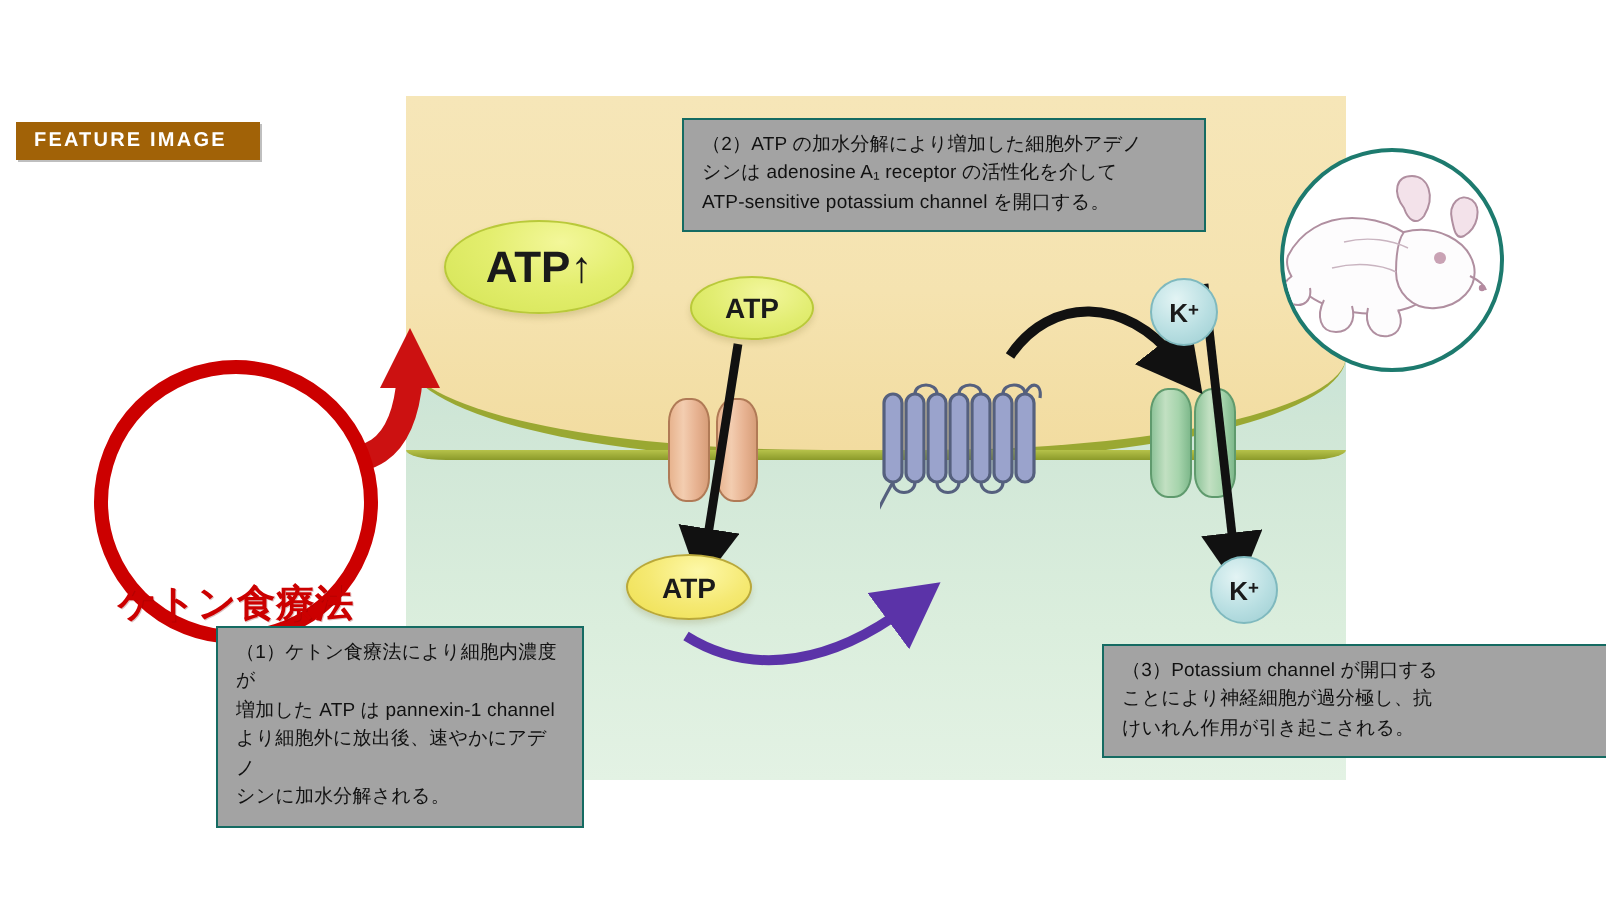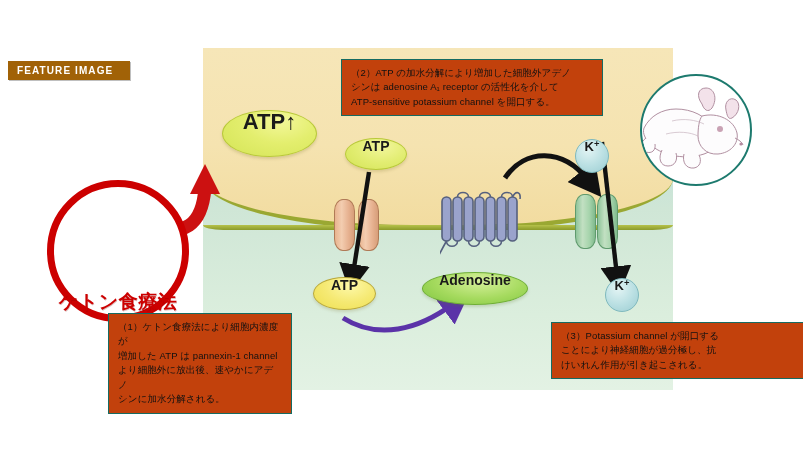--- a/index.html
+++ b/index.html
@@ -56,21 +56,21 @@
   .cell-body::after{
     content:"";
     position:absolute; left:0; right:0; bottom:-5px; height:5px;
     background: linear-gradient(to bottom, #b6c24a, #8b9a2a);
     border-radius: 0 0 210px 210px / 0 0 52px 52px;
   }
 
   
   .bubble {
     position: absolute;
-    display: flex; justify-content: center;
+    display: flex; align-items: center; justify-content: center;
     border-radius: 50%;
     font-weight: bold;
     color: #1a1a1a;
     text-align: center;
     line-height: 1;
   }
   .bubble-atp-up {
     left: 19px; top: 22px; width: 95px; height: 47px;
     background: radial-gradient(ellipse at 62% 22%, #f3f79a 0%, #e3ee6e 45%, #d4e455 100%);
     border: 1.5px solid #b9c93a;
@@ -173,21 +173,21 @@
     border: 2px solid #1d7a6e;
     border-radius: 50%;
     background: #ffffff;
     overflow: hidden;
     z-index: 7;
   }
 
   
   .note {
     position: absolute;
-    background: #c2410c;
+    background: #a3a3a3;
     border: 1.4px solid #156b62;
     z-index: 8;
     padding: 6px 8px 6px 9px;
     color: #111111;
     font-size: 9.5px;
     line-height: 1.52;
     letter-spacing: 0.1px;
   }
   .note p { margin: 0; white-space: pre-line; }
   .note-2 { left: 341px; top: 59px;  width: 262px; }
@@ -262,23 +262,20 @@
   <div class="bubble bubble-atp-up">
     <span>ATP</span>
       <span>↑</span>
   </div>
   <div class="bubble bubble-atp-mid">
     <span>ATP</span>
   </div>
   <div class="bubble bubble-atp-low">
     <span>ATP</span>
   </div>
-  <div class="bubble bubble-adenosine">
-    <span>Adenosine</span>
-  </div>
   <div class="bubble bubble-k-up">
     <span>K</span>
       <span class="sup">+</span>
   </div>
   <div class="bubble bubble-k-low">
     <span>K</span>
       <span class="sup">+</span>
   </div>
 </div>
 

